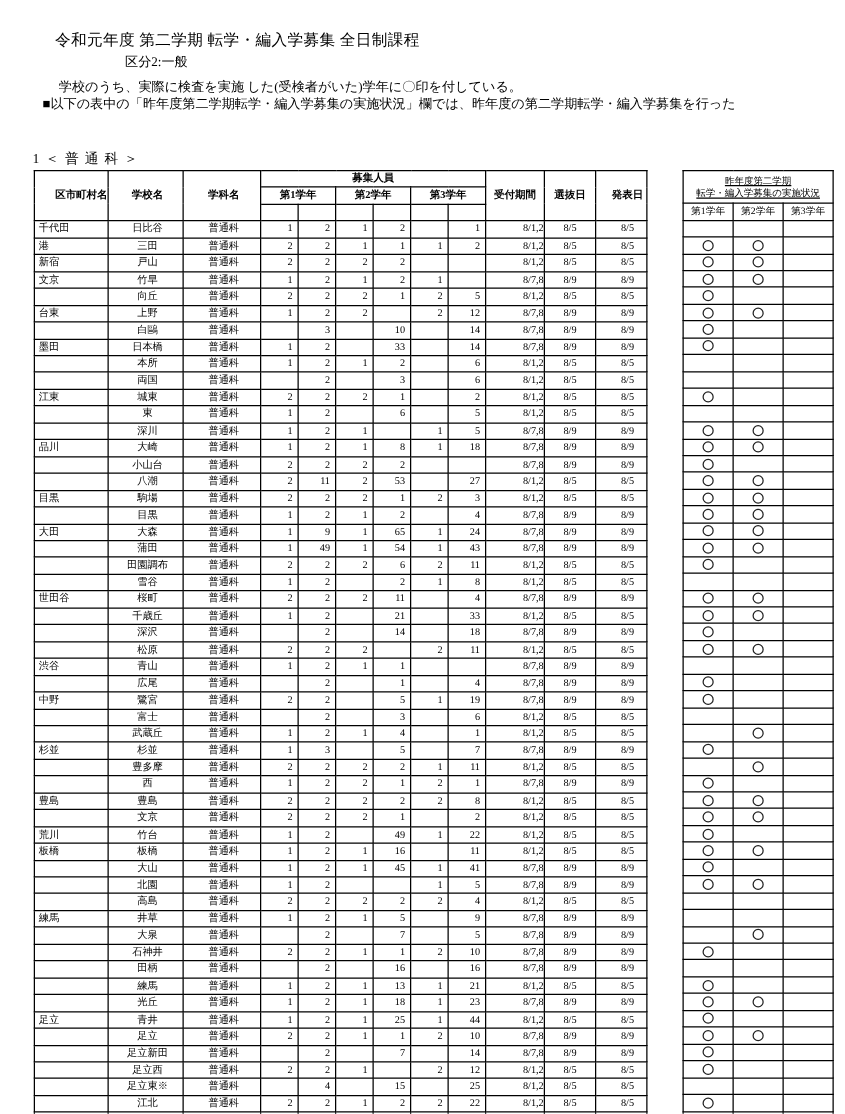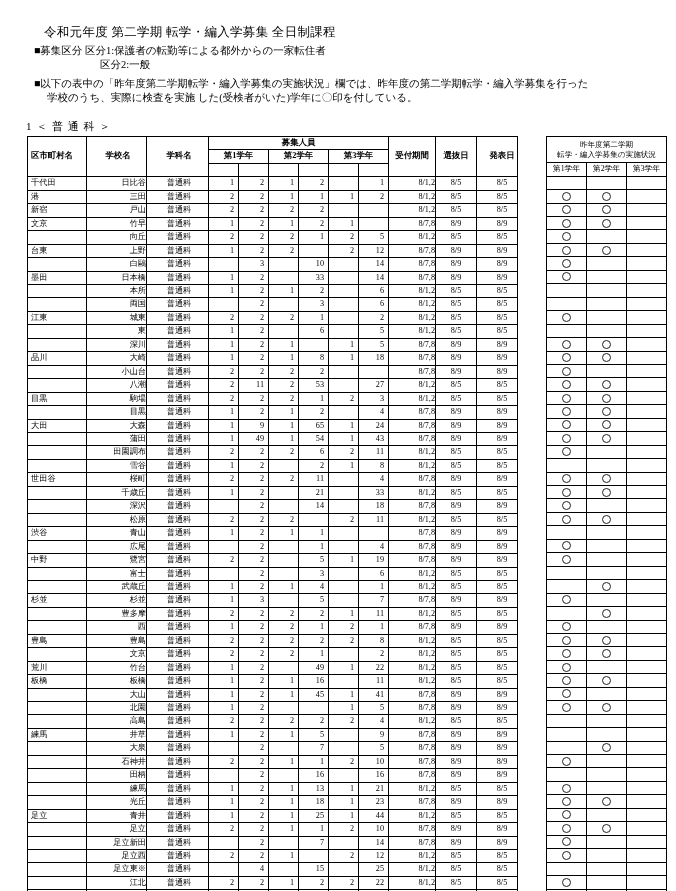--- a/index.html
+++ b/index.html
@@ -82,21 +82,21 @@
     border: 1.4px solid #000;
   }
   #main-table .hdr td {
     text-align: center;
     vertical-align: middle;
     font-size: 8.4px;
     font-weight: bold;
   }
   #main-table .hdr-outer td { border-bottom: 0.6px solid #000; padding-left: 30px; }
   .c-city   { width: 59px;  text-align: left;   padding-left: 3px; }
-  .c-school { width: 60px;  text-align: right;   padding-left: 3px; }
+  .c-school { width: 60px;  text-align: center;   padding-left: 3px; }
   .c-dept   { width: 62px;  text-align: center;   padding-left: 3px; }
   .c-num    { width: 30px;  text-align: right;  padding-right: 4px; }
   .c-period { width: 47px;  text-align: right; }
   .c-sel    { width: 41px;  text-align: center; }
   .c-ann    { width: 41px;  text-align: center; padding-left: 10px; }
 
   
   #status-table {
     position: absolute;
     left: 519px;
@@ -104,20 +104,21 @@
     width: 121px;
     border: 1.4px solid #000;
   }
   #status-table td { text-align: center; }
   .s-col { width: 40px; }
   .st-title {
     font-size: 7.6px;
     line-height: 9.6px;
     height: 25.4px;
     vertical-align: middle;
+    text-decoration: underline;
   }
   .st-sub { font-size: 7.8px; height: 12.3px; line-height: 12.3px; }
   .circle {
     display: inline-block;
     width: 7px;
     height: 7px;
     border: 0.9px solid #222;
     border-radius: 50%;
     vertical-align: middle;
   }
@@ -153,26 +154,25 @@
 </style>
 </head>
 <body>
 
 <div class="page">
 
   <div class="doc-title">令和元年度 第二学期 転学・編入学募集  全日制課程</div>
 
   <div class="notes">
     <div class="note-block">
-      <div class="note-line">■募集区分 区分1:保護者の転勤等による都外からの一家転住者</div>
       <div class="note-line note-indent">区分2:一般</div>
     </div>
     <div class="note-block">
+      <div class="note-line note-indent2">学校のうち、実際に検査を実施 した(受検者がいた)学年に〇印を付している。</div>
       <div class="note-line">■以下の表中の「昨年度第二学期転学・編入学募集の実施状況」欄では、昨年度の第二学期転学・編入学募集を行った</div>
-      <div class="note-line note-indent2">学校のうち、実際に検査を実施 した(受検者がいた)学年に〇印を付している。</div>
     </div>
   </div>
 
   <div class="section-label">1 ＜ 普 通 科 ＞</div>
 
   <div class="tables-wrap">
 
     <table id="main-table">
       <colgroup>
         <col style="width:59px">
@@ -183,21 +183,21 @@
           <col style="width:30px">
         <col style="width:30px">
           <col style="width:30px">
           <col style="width:30px">
         <col style="width:47px">
           <col style="width:41px">
           <col style="width:41px">
       </colgroup>
       <thead>
         <tr class="hdr">
-          <td rowspan="3" class="c-city" style="text-align:left">区市町村名</td>
+          <td rowspan="3" class="c-city" style="text-align:right">区市町村名</td>
           <td rowspan="3" class="c-school" style="text-align:center">学校名</td>
           <td rowspan="3" class="c-dept" style="text-align:center">学科名</td>
           <td colspan="6">募集人員</td>
           <td rowspan="3" class="c-period">受付期間</td>
           <td rowspan="3" class="c-sel">選抜日</td>
           <td rowspan="3" class="c-ann">発表日</td>
         </tr>
         <tr class="hdr">
           <td colspan="2">第1学年</td>
           <td colspan="2">第2学年</td>

